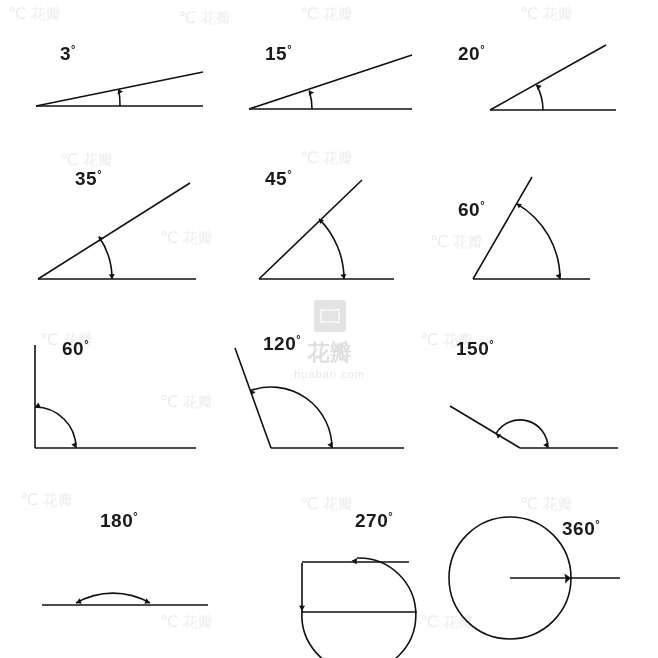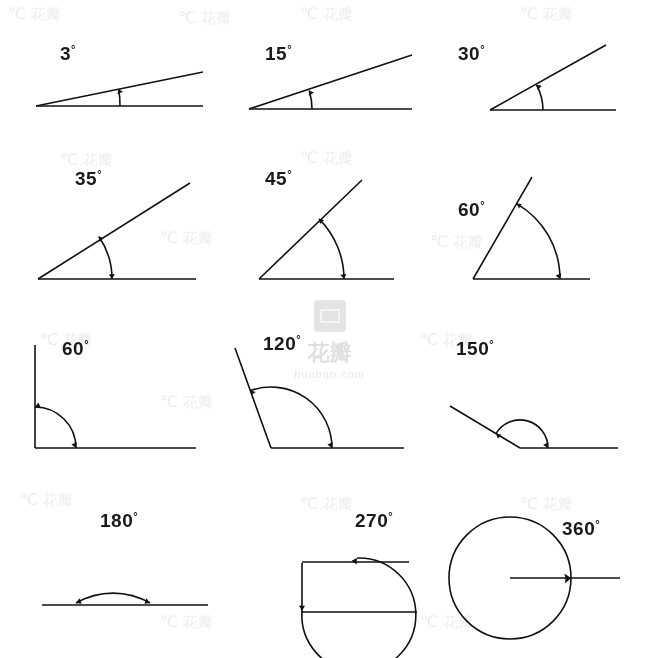--- a/index.html
+++ b/index.html
@@ -262,21 +262,21 @@
         <circle cx="72" cy="88" r="61"></circle>
         <path d="M72 88 L182 88"></path>
       </g>
       <path d="M133 88 l-6.6 -4.6 l1.2 5.2 z" fill="#111111"></path>
       <path d="M133 88 l-6.0 5.4 l0.6 -5.4 z" fill="#111111"></path>
     </svg>
   </div>
 
   <div class="anglelabel" style="left:60px;  top:43px;"><span>3</span><sup>°</sup></div>
   <div class="anglelabel" style="left:265px; top:43px;text-align:center;"><span>15</span><sup>°</sup></div>
-  <div class="anglelabel" style="left:458px; top:43px;"><span>30</span><sup>°</sup></div>
+  <div class="anglelabel" style="left:458px; top:43px;"><span>20</span><sup>°</sup></div>
 
   <div class="anglelabel" style="left:75px;  top:168px;"><span>35</span><sup>°</sup></div>
   <div class="anglelabel" style="left:265px; top:168px;"><span>45</span><sup>°</sup></div>
   <div class="anglelabel" style="left:458px; top:163px;margin-top:36px;"><span>60</span><sup>°</sup></div>
 
   <div class="anglelabel" style="left:62px;  top:338px;"><span>60</span><sup>°</sup></div>
   <div class="anglelabel" style="left:263px; top:333px;"><span>120</span><sup>°</sup></div>
   <div class="anglelabel" style="left:456px; top:338px;"><span>150</span><sup>°</sup></div>
 
   <div class="anglelabel" style="left:100px; top:510px;"><span>180</span><sup>°</sup></div>

